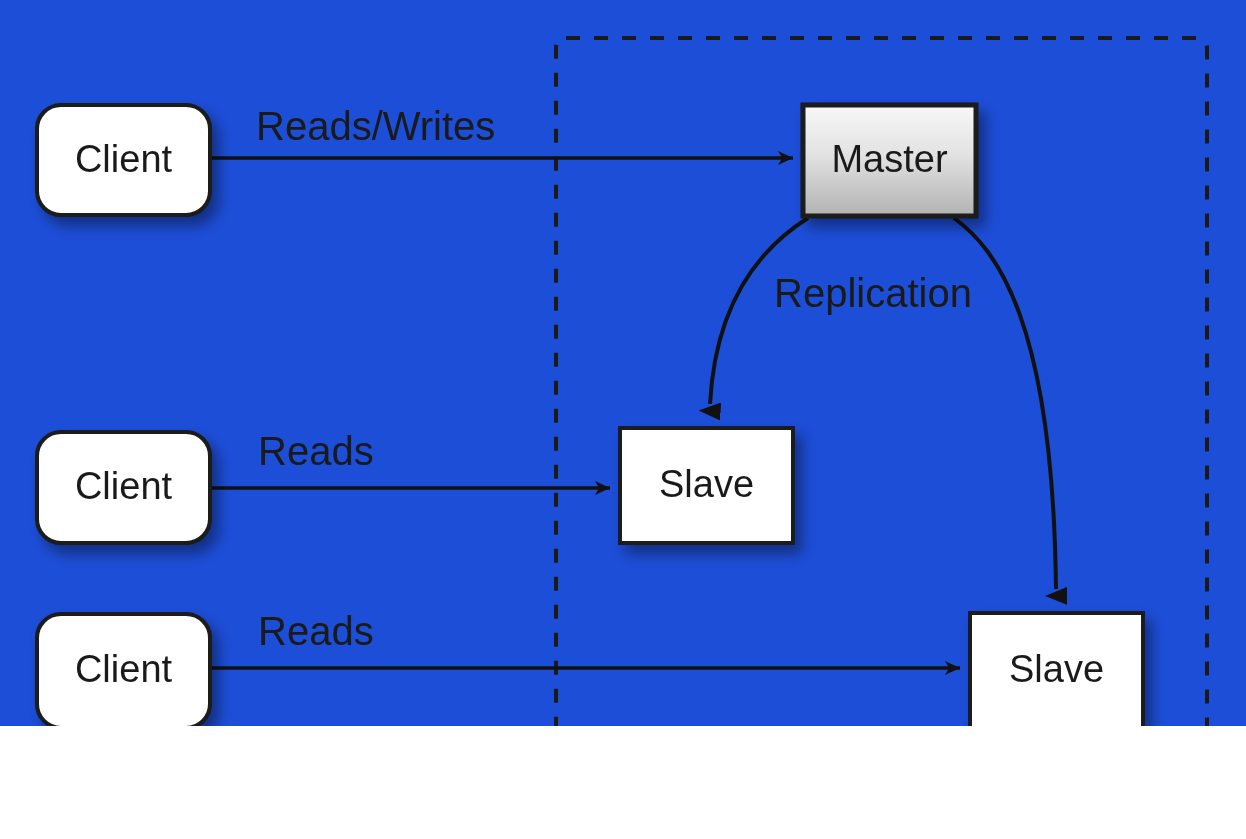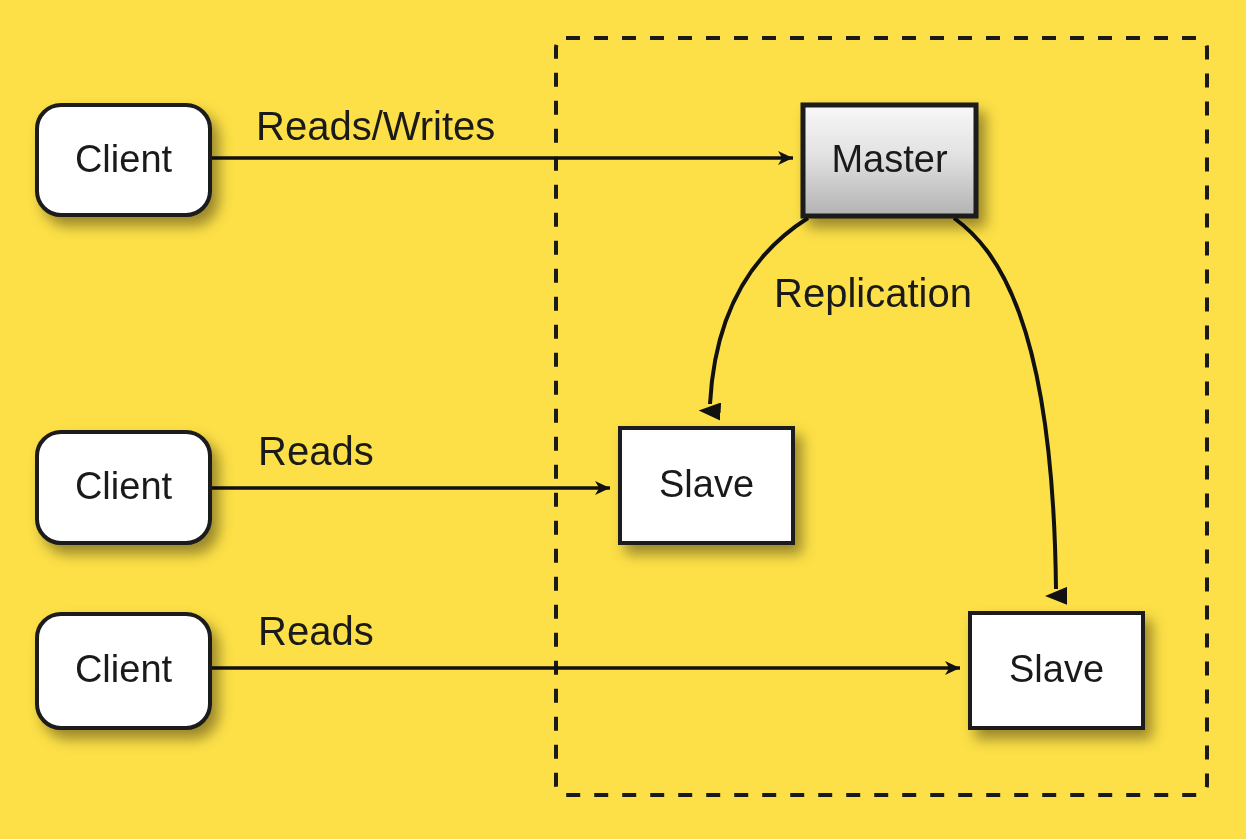--- a/index.html
+++ b/index.html
@@ -6,22 +6,22 @@
     margin: 0;
     padding: 0;
     background: #ffffff;
   }
   body {
     font-family: "Liberation Sans", sans-serif;
   }
   #diagram-root {
     position: relative;
     width: 1246px;
-    height: 839px;
-    background: #fde047;
+    height: 726px;
+    background: #1d4ed8;
     overflow: hidden;
   }
   #diagram-svg {
     position: absolute;
     left: 0;
     top: 0;
     width: 1246px;
     height: 839px;
   }
   .node-label {

